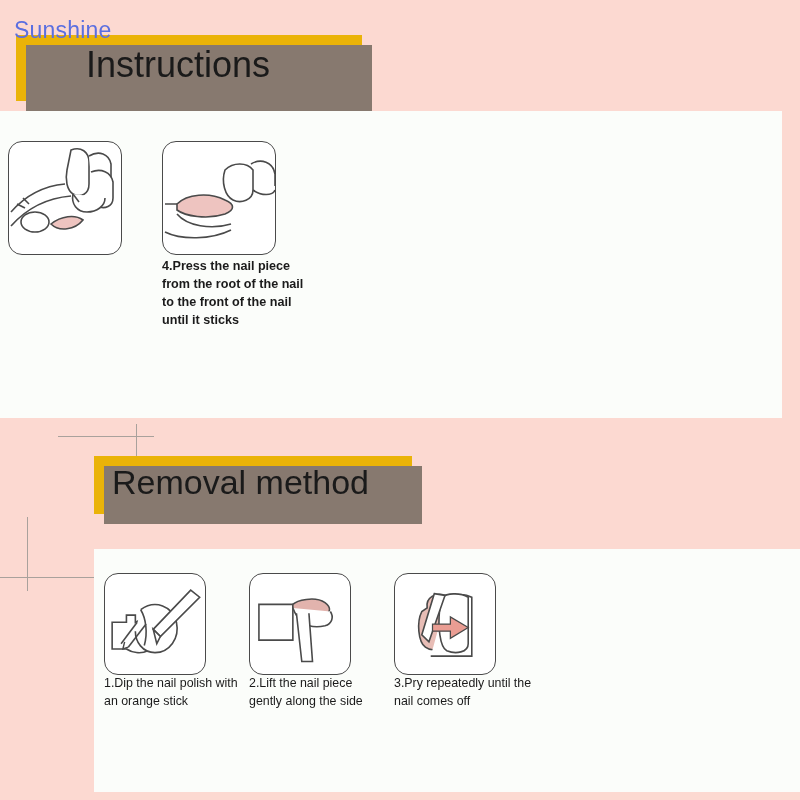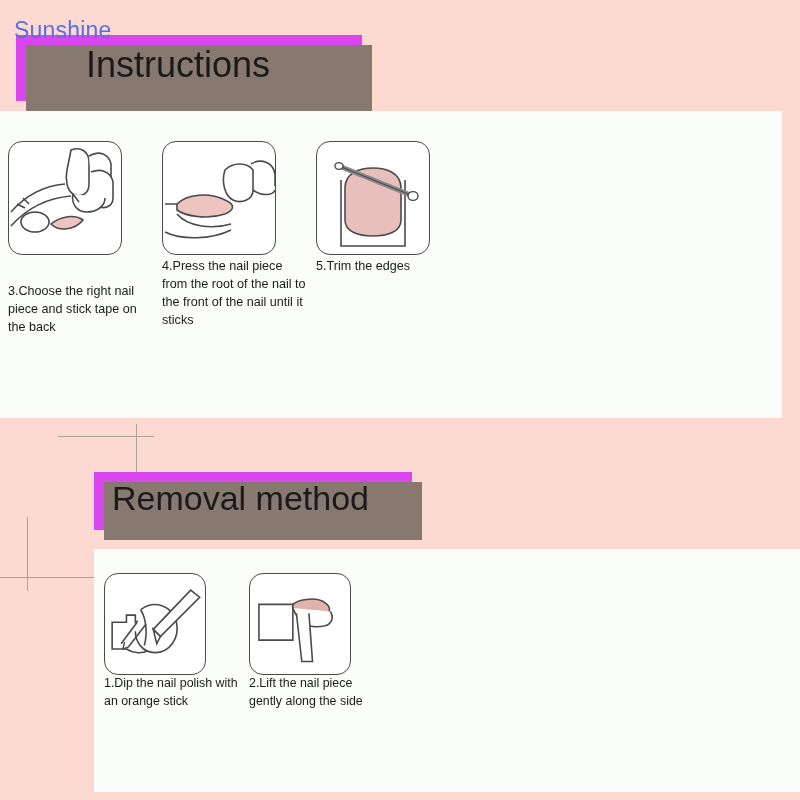--- a/index.html
+++ b/index.html
@@ -24,21 +24,21 @@
     font-weight: normal;
     color: #5b6fe0;
     letter-spacing: 0.2px;
     z-index: 30;
     font-family: "Liberation Sans", sans-serif;
   }
 
   
   .hdr {
     position: absolute;
-    background: #d946ef;
+    background: #eab308;
     z-index: 20;
   }
   .hdr::after {
     content: "";
     position: absolute;
     left: 10px;
     top: 10px;
     right: -10px;
     bottom: -10px;
     background: #87796f;
@@ -59,21 +59,21 @@
   }
   #hdr-instructions .hdr-text {
     position: absolute;
     left: 70px;
     top: 9px;
     font-size: 36px;
   }
 
   #hdr-removal {
     left: 94px;
-    top: 472px;
+    top: 456px;
     width: 318px;
     height: 58px;
   }
   #hdr-removal .hdr-text {
     position: absolute;
     left: 18px;
     top: 7px;
     font-size: 34px;
   }
 
@@ -166,21 +166,21 @@
     line-height: 1.42;
     color: #1b1b1b;
     font-family: "Liberation Sans", sans-serif;
     white-space: pre-line;
   }
   #steps-removal .step-caption {
     margin-top: 0;
     font-size: 12.4px;
   }
   .cap-shift-b { margin-top: 28px; }
-  .cap-shift-c { margin-top: 3px; }
+  .cap-shift-c { margin-top: 3px; font-weight: bold; }
 </style>
 </head>
 <body>
 
 <div class="watermark">Sunshine</div>
 
 <div class="panel" id="panel-instructions"></div>
 
 <div class="hdr" id="hdr-instructions">
   <div class="hdr-text">Instructions</div>
@@ -199,51 +199,37 @@
         <path d="M14 56 L20 62" stroke="#4a4a4a" stroke-width="1.6" fill="none"></path>
         <ellipse cx="26" cy="80" rx="14" ry="10" fill="#ffffff" stroke="#4a4a4a" stroke-width="1.6"></ellipse>
         <path d="M42 82 C52 74 66 72 74 78 C66 88 50 90 42 82 Z" fill="#eec4c0" stroke="#4a4a4a" stroke-width="1.6"></path>
         <path d="M62 8 C72 4 80 10 80 20 L80 42 C80 52 72 56 64 52 C58 48 56 38 58 28 Z" fill="#ffffff" stroke="#4a4a4a" stroke-width="1.6"></path>
         <path d="M80 14 C90 8 100 12 102 22 L102 48 C102 58 92 62 84 58" fill="#ffffff" stroke="#4a4a4a" stroke-width="1.6"></path>
         <path d="M82 30 C92 26 102 30 104 40 L104 56 C104 64 96 68 88 64" fill="#ffffff" stroke="#4a4a4a" stroke-width="1.6"></path>
         <path d="M64 52 C62 62 68 70 78 70 C88 70 96 64 96 56" fill="#ffffff" stroke="#4a4a4a" stroke-width="1.6"></path>
         <path d="M64 52 L70 60" stroke="#4a4a4a" stroke-width="1.6" fill="none"></path>
       </svg>
     </div>
-    <div class="step-caption cap-shift-b">3.Choose the right nail piece and stick tape on the back</div>
   </div>
 
   <div class="step">
     <div class="thumb">
       <svg viewBox="0 0 112 112">
         <path d="M2 62 L52 62" stroke="#4a4a4a" stroke-width="1.6" fill="none"></path>
         <path d="M14 62 C24 52 46 50 62 58 C72 62 72 68 62 72 C44 78 22 74 14 68 Z" fill="#eec4c0" stroke="#4a4a4a" stroke-width="1.6"></path>
         <path d="M14 72 C24 84 48 88 68 82" stroke="#4a4a4a" stroke-width="1.6" fill="none"></path>
         <path d="M2 90 C18 98 48 98 68 88" stroke="#4a4a4a" stroke-width="1.6" fill="none"></path>
         <path d="M62 28 C70 20 84 20 90 28 L90 48 C90 58 78 62 70 58 C62 54 58 40 62 28 Z" fill="#ffffff" stroke="#4a4a4a" stroke-width="1.6"></path>
         <path d="M88 22 C98 16 110 20 112 32 L112 44" fill="#ffffff" stroke="#4a4a4a" stroke-width="1.6"></path>
         <path d="M90 48 C98 54 110 54 112 48" fill="#ffffff" stroke="#4a4a4a" stroke-width="1.6"></path>
       </svg>
     </div>
     <div class="step-caption cap-shift-c">4.Press the nail piece from the root of the nail to the front of the nail until it sticks</div>
   </div>
 
-  <div class="step">
-    <div class="thumb">
-      <svg viewBox="0 0 112 112">
-        <path d="M24 38 L24 104 L88 104 L88 38" fill="#ffffff" stroke="#4a4a4a" stroke-width="1.6"></path>
-        <path d="M28 46 C28 30 44 26 56 26 C68 26 84 30 84 46 L84 78 C84 90 70 94 56 94 C42 94 28 90 28 78 Z" fill="#e8bfbd" stroke="#4a4a4a" stroke-width="1.6"></path>
-        <path d="M22 24 L96 54" stroke="#8a8a8a" stroke-width="5" stroke-linecap="round" fill="none"></path>
-        <path d="M22 24 L96 54" stroke="#4a4a4a" stroke-width="1.2" fill="none"></path>
-        <ellipse cx="22" cy="24" rx="4" ry="3.4" fill="#ffffff" stroke="#4a4a4a" stroke-width="1.4"></ellipse>
-        <ellipse cx="96" cy="54" rx="5" ry="4.4" fill="#ffffff" stroke="#4a4a4a" stroke-width="1.4"></ellipse>
-      </svg>
-    </div>
-    <div class="step-caption cap-shift-c">5.Trim the edges</div>
-  </div>
 </div>
 
 <div class="crosshair" id="crosshair-upper">
   <div class="h"></div>
   <div class="v"></div>
 </div>
 <div class="crosshair" id="crosshair-lower">
   <div class="h"></div>
   <div class="v"></div>
 </div>
@@ -277,14 +263,26 @@
       <svg viewBox="0 0 112 112">
         <path d="M10 34 L48 34 L48 74 L10 74 Z" fill="#ffffff" stroke="#4a4a4a" stroke-width="1.8"></path>
         <path d="M48 34 C52 30 72 24 84 32 C92 38 90 44 82 46 C68 50 52 44 48 38 Z" fill="#e2b3ad" stroke="#4a4a4a" stroke-width="1.8"></path>
         <path d="M48 38 C54 54 66 62 84 58 C92 56 94 48 90 42" fill="#ffffff" stroke="#4a4a4a" stroke-width="1.8"></path>
         <path d="M52 44 L58 98 L70 98 L66 44" fill="#ffffff" stroke="#4a4a4a" stroke-width="1.8"></path>
       </svg>
     </div>
     <div class="step-caption">2.Lift the nail piece gently along the side</div>
   </div>
 
+  <div class="thumbless step">
+    <div class="thumb">
+      <svg viewBox="0 0 112 112">
+        <path d="M36 38 C34 26 46 20 56 24 L56 72 C56 84 42 88 34 82 C26 76 24 54 30 42 Z" fill="#e8bdb6" stroke="#4a4a4a" stroke-width="1.8"></path>
+        <path d="M56 34 C58 24 74 20 86 26 L86 92 L40 92" fill="#ffffff" stroke="#4a4a4a" stroke-width="1.8"></path>
+        <path d="M52 26 C58 22 72 20 82 26 L82 78 C82 88 68 90 58 86 C50 82 48 58 50 40 Z" fill="#ffffff" stroke="#4a4a4a" stroke-width="1.8"></path>
+        <path d="M44 22 L56 24 L38 76 L30 68 Z" fill="#ffffff" stroke="#4a4a4a" stroke-width="1.8"></path>
+        <path d="M42 56 L62 56 L62 48 L82 60 L62 72 L62 64 L42 64 Z" fill="#ea9d93" stroke="#4a4a4a" stroke-width="1.4"></path>
+      </svg>
+    </div>
+    <div class="step-caption">3.Pry repeatedly until the nail comes off</div>
+  </div>
 
 </div>
 
 </body></html>

